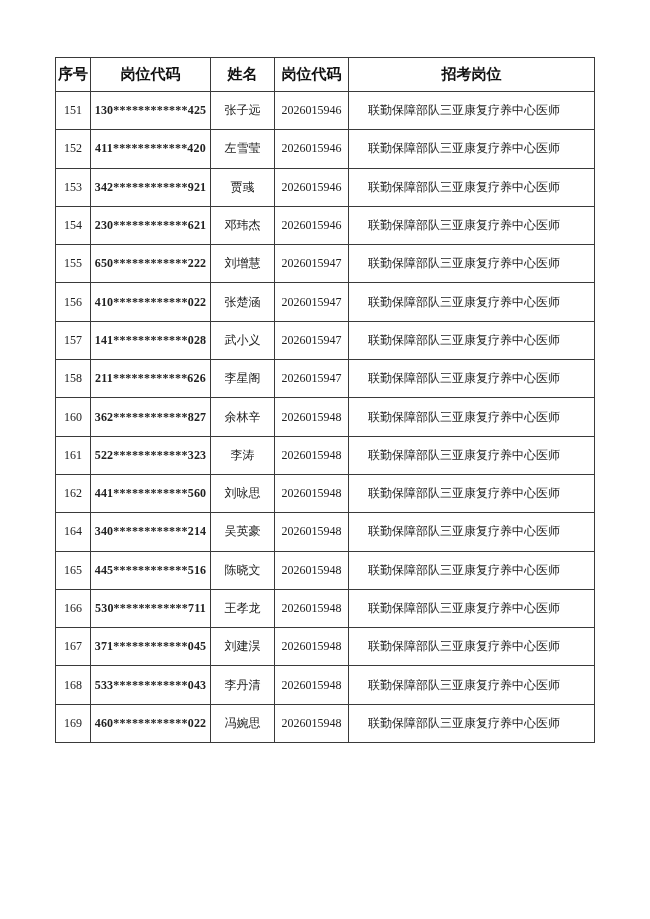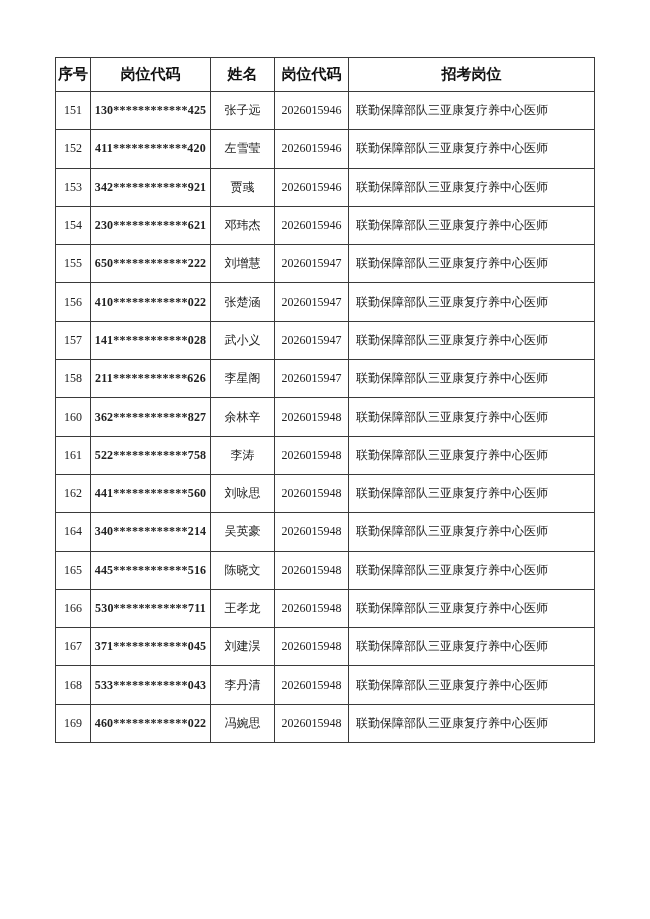--- a/index.html
+++ b/index.html
@@ -46,21 +46,21 @@
   table.roster tbody td {
     height: 37.3px;
     color: #222222;
   }
   table.roster td.col-id {
     letter-spacing: 0.2px;
     font-weight: bold;
   }
   table.roster td.col-position {
     text-align: left;
-    padding-left: 7px;
+    padding-left: 19px;
   }
   col.c-seq  { width: 35px; }
   col.c-id   { width: 120px; }
   col.c-name { width: 64px; }
   col.c-code { width: 74px; }
   col.c-pos  { width: 246px; }
 </style>
 </head>
 <body>
 
@@ -141,21 +141,21 @@
         </tr>
         <tr>
           <td class="col-seq">160</td>
           <td class="col-id">362************827</td>
           <td class="col-name">余林辛</td>
           <td class="col-code">2026015948</td>
           <td class="col-position">联勤保障部队三亚康复疗养中心医师</td>
         </tr>
         <tr>
           <td class="col-seq">161</td>
-          <td class="col-id">522************758</td>
+          <td class="col-id">522************323</td>
           <td class="col-name">李涛</td>
           <td class="col-code">2026015948</td>
           <td class="col-position">联勤保障部队三亚康复疗养中心医师</td>
         </tr>
         <tr>
           <td class="col-seq">162</td>
           <td class="col-id">441************560</td>
           <td class="col-name">刘咏思</td>
           <td class="col-code">2026015948</td>
           <td class="col-position">联勤保障部队三亚康复疗养中心医师</td>

